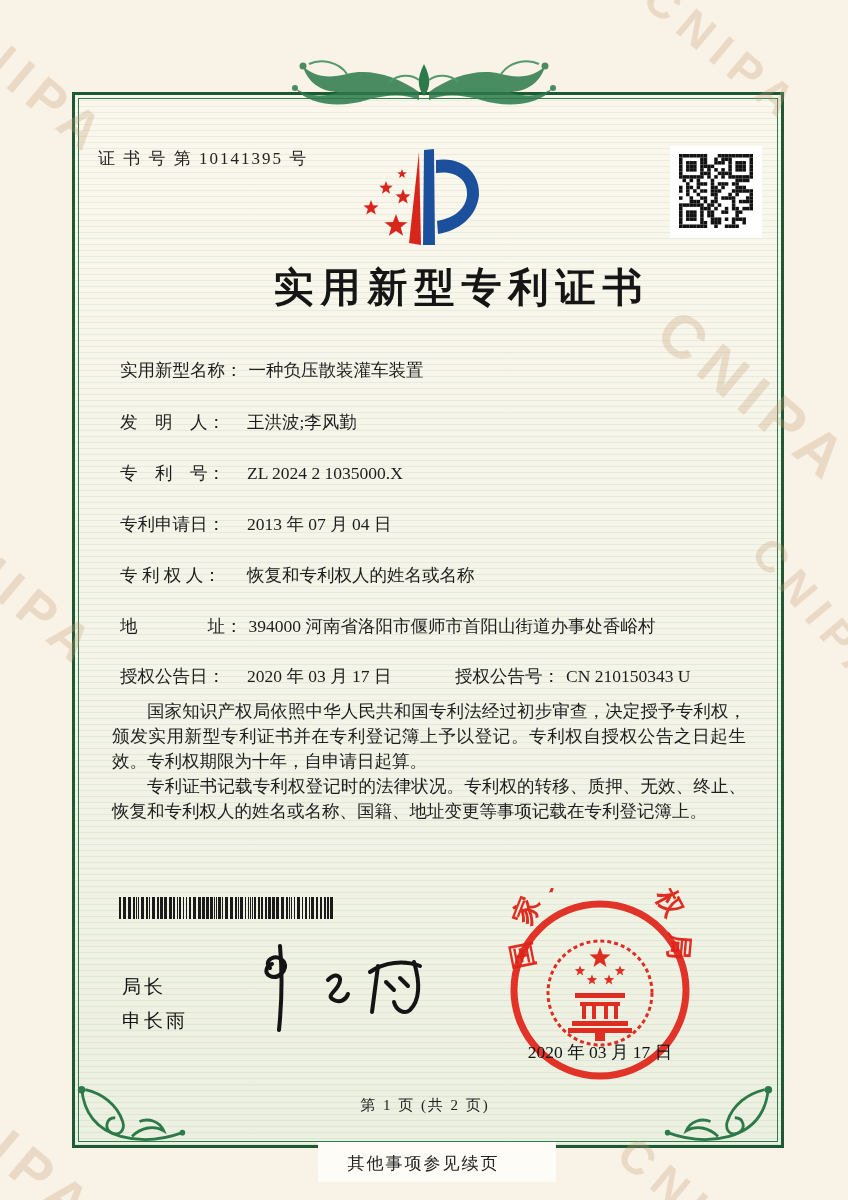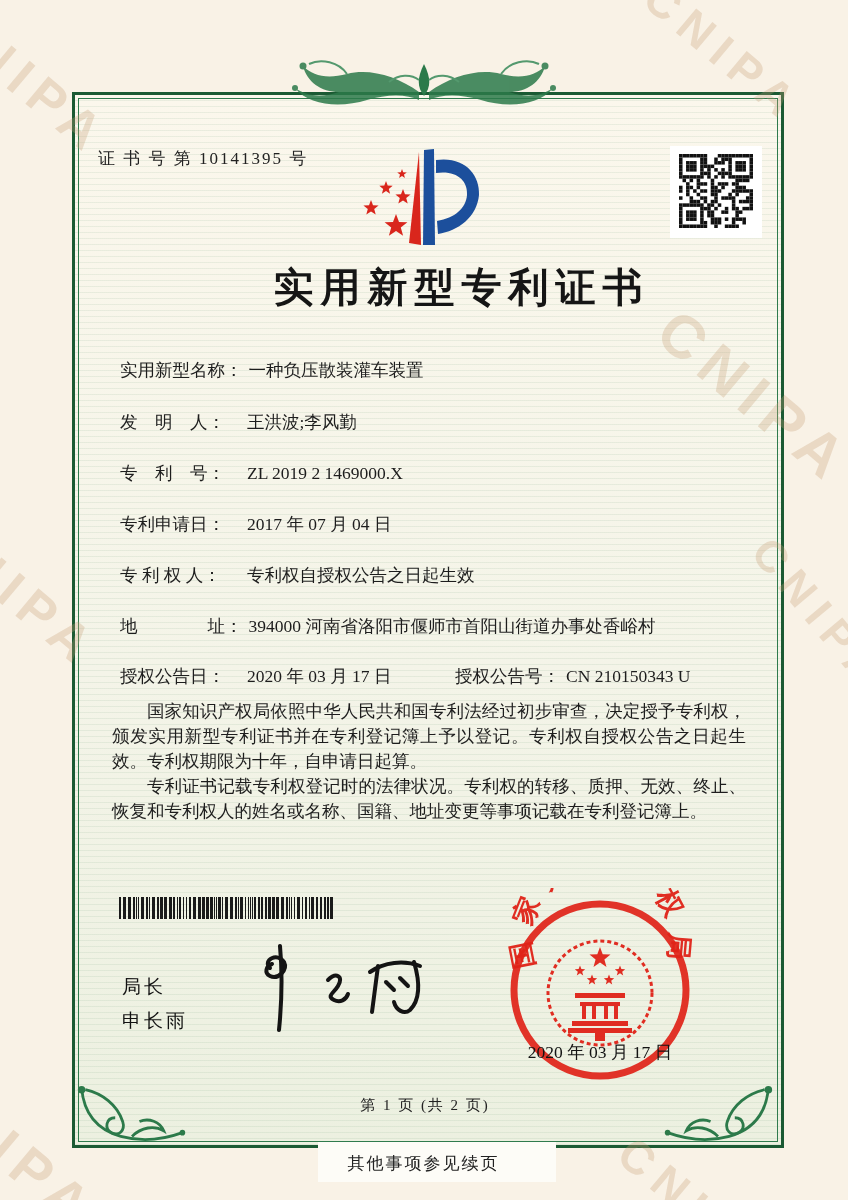--- a/index.html
+++ b/index.html
@@ -381,27 +381,27 @@
 
   <div class="abs" id="title">实用新型专利证书</div>
 
   <div class="abs row" style="top:358px;">
     <span class="lbl">实用新型名称：</span><span class="val">一种负压散装灌车装置</span>
   </div>
   <div class="abs row" style="top:410px;">
     <span class="lbl">发　明　人：</span><span class="val">王洪波;李风勤</span>
   </div>
   <div class="abs row" style="top:461px;">
-    <span class="lbl">专　利　号：</span><span class="val">ZL 2019 2 1469000.X</span>
+    <span class="lbl">专　利　号：</span><span class="val">ZL 2024 2 1035000.X</span>
   </div>
   <div class="abs row" style="top:512px;">
-    <span class="lbl">专利申请日：</span><span class="val">2017 年 07 月 04 日</span>
+    <span class="lbl">专利申请日：</span><span class="val">2013 年 07 月 04 日</span>
   </div>
   <div class="abs row" style="top:563px;">
-    <span class="lbl">专 利 权 人：</span><span class="val">专利权自授权公告之日起生效</span>
+    <span class="lbl">专 利 权 人：</span><span class="val">恢复和专利权人的姓名或名称</span>
   </div>
   <div class="abs row" style="top:614px;">
     <span class="lbl">地　　　　址：</span><span class="val">394000 河南省洛阳市偃师市首阳山街道办事处香峪村</span>
   </div>
   <div class="abs row" style="top:664px;">
     <span class="lbl">授权公告日：</span><span class="val">2020 年 03 月 17 日</span>
   </div>
   <div class="abs row" id="row-grant2" style="top:664px;">
     <span>授权公告号：</span><span class="val">CN 210150343 U</span>
   </div>

